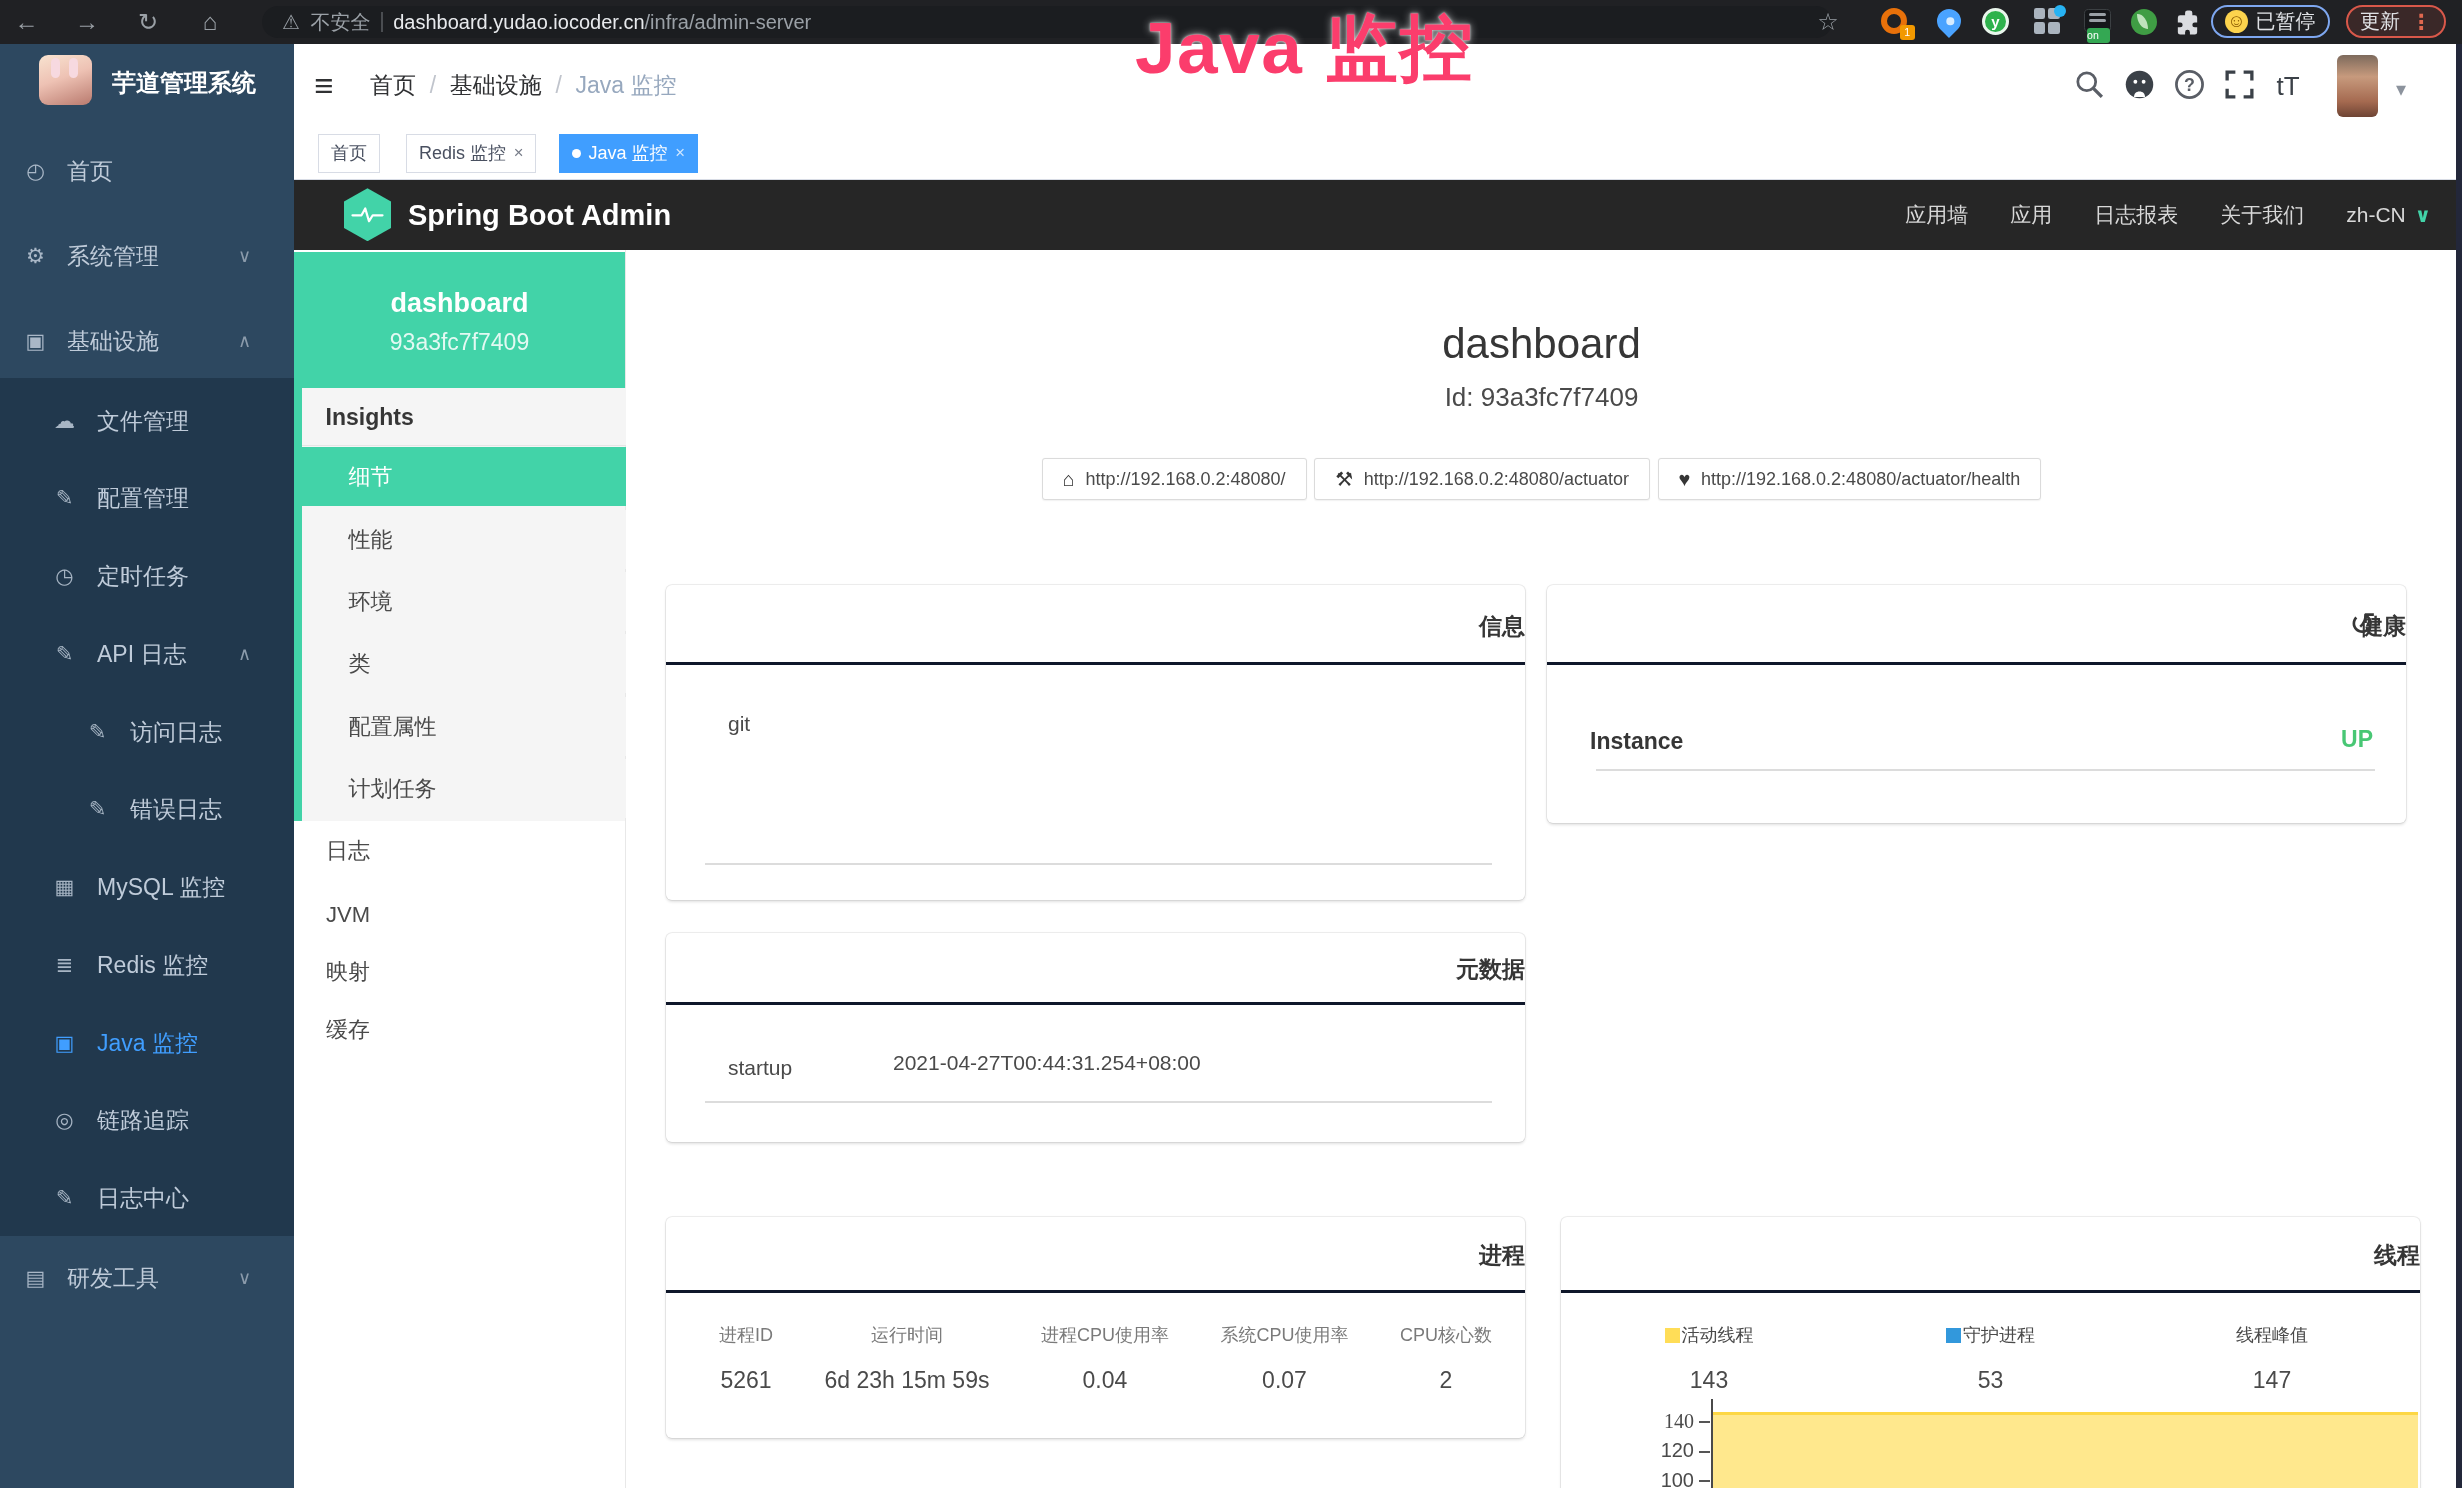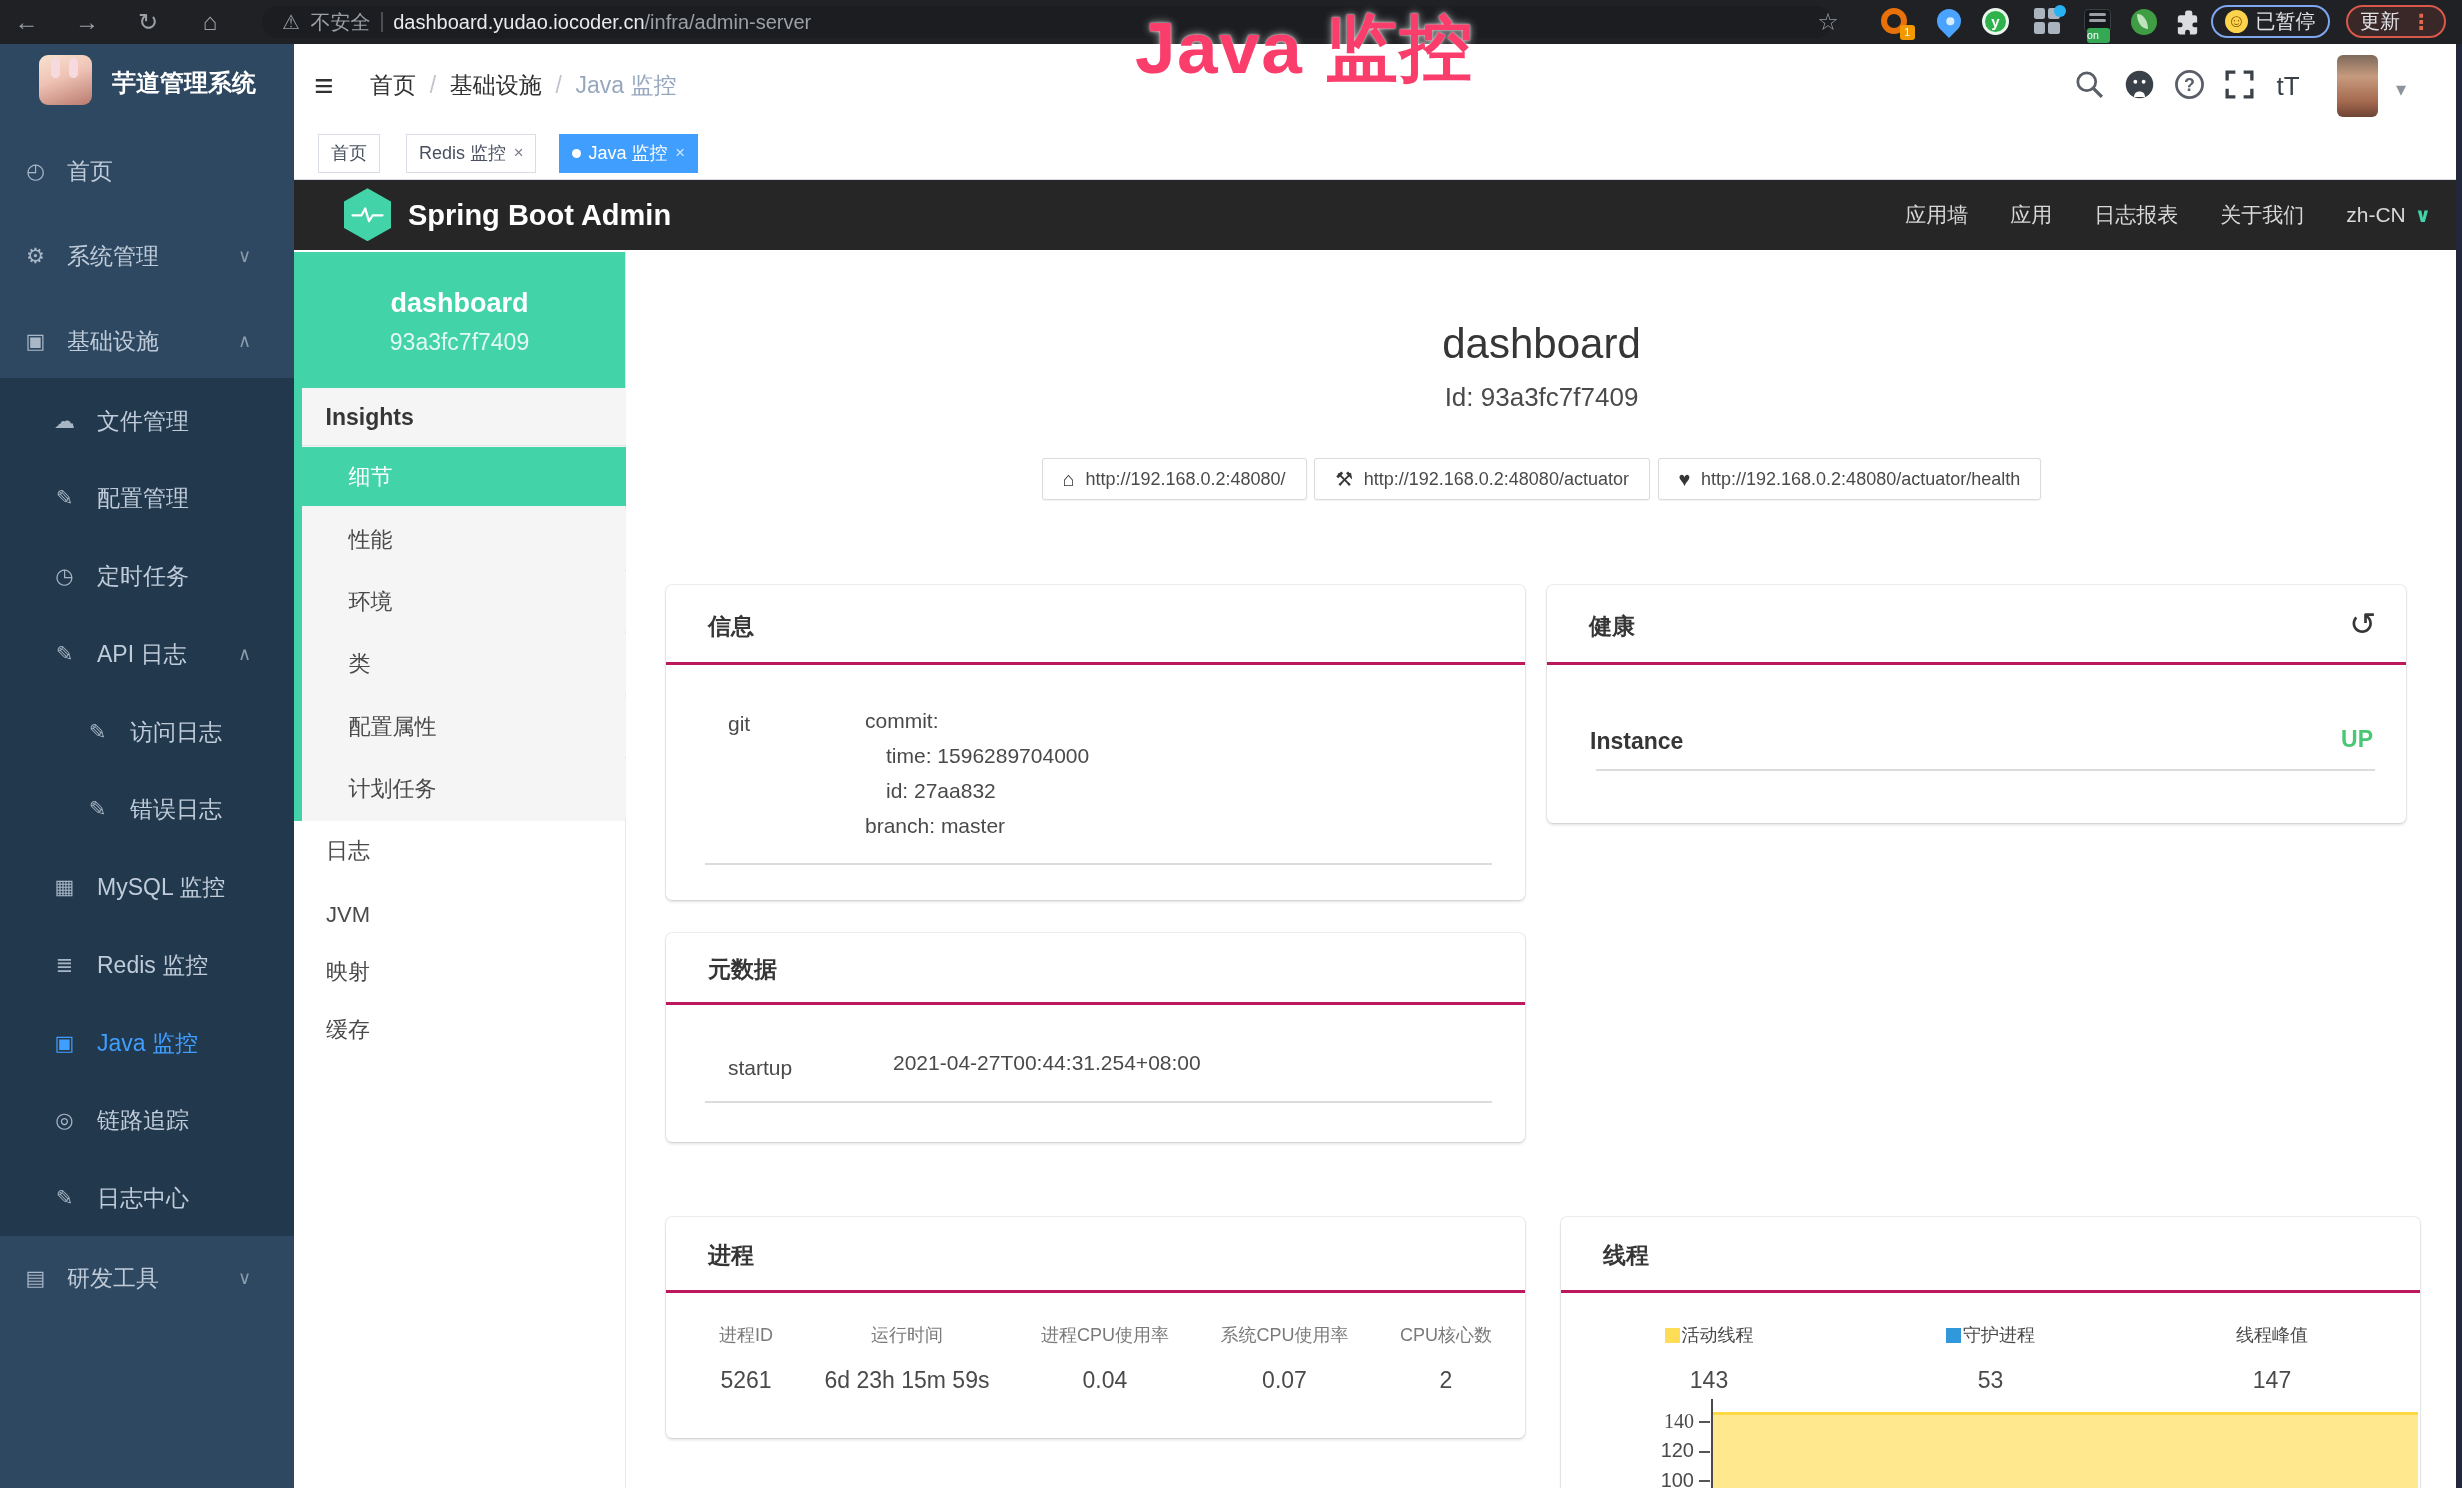--- a/index.html
+++ b/index.html
@@ -89,21 +89,21 @@
   .side-item { position:absolute; left:0; width:331px; height:59px; line-height:59px; padding-left:32px; font-size:22px; color:#4a4a4a; cursor:pointer; background:#fff; }
 
   
   #main-title { position:absolute; left:626px; top:315px; width:1831px; height:58px; line-height:58px; text-align:center; font-size:42px; font-weight:500; color:#363636; }
   #main-id { position:absolute; left:626px; top:381px; width:1831px; height:33px; line-height:33px; text-align:center; font-size:26px; color:#4a4a4a; }
   #endpoints { position:absolute; left:626px; top:458px; width:1831px; display:flex; justify-content:center; gap:7.6px; }
   .chip { height:42px; border:0.8px solid #dbdbdb; border-radius:3px; background:#fff; display:flex; align-items:center; gap:10.6px; padding:0 20px; font-size:18px; color:#4a4a4a; cursor:pointer; box-shadow:0 0.8px 1.5px rgba(10,10,10,.06); }
   .chip .cico { font-size:20px; color:#363636; }
 
   .card { position:absolute; background:#fff; border-radius:6px; box-shadow:0 1.5px 3px rgba(10,10,10,.12), 0 0 0 0.8px rgba(10,10,10,.08); }
-  .card-header { position:absolute; left:0; top:0; width:100%; border-bottom:3px solid #be185d; }
+  .card-header { position:absolute; left:0; top:0; width:100%; border-bottom:3px solid #0f172a;text-align:right; }
   .card-title { padding:26px 0 0 42px; font-size:23px; font-weight:600; color:#363636; }
   .kv-label { position:absolute; font-size:21px; color:#4a4a4a; }
   .kv-value { position:absolute; font-size:21px; color:#4a4a4a; line-height:35px; }
   .divider { position:absolute; height:2.3px; background:#dcdcdc; }
   .hist-ico { position:absolute; right:30px; top:20px; font-size:32px; color:#363636; cursor:pointer; }
   .up-val { position:absolute; right:33px; font-size:23px; font-weight:800; color:#48c774; }
 
   .proc-row { position:absolute; left:33px; right:33px; top:106px; display:flex; justify-content:space-between; }
   .proc-col { text-align:center;margin-left:20px; }
   .col-label { font-size:18px; color:#7a7a7a; }
@@ -379,26 +379,20 @@
       <span class="cico">♥</span>
       <span>http://192.168.0.2:48080/actuator/health</span>
     </div>
   </div>
 
   <div class="card" style="left:666px; top:585px; width:859px; height:315px;">
     <div class="card-header" style="height:80px">
       <div class="card-title">信息</div>
     </div>
     <div class="kv-label" style="left:62px; top:127px;">git</div>
-    <div class="kv-value" style="left:199px; top:118px;">
-      <div>commit:</div>
-      <div style="padding-left:21px">time: 1596289704000</div>
-      <div style="padding-left:21px">id: 27aa832</div>
-      <div>branch: master</div>
-    </div>
     <div class="divider" style="left:39px; width:787px; top:278px;"></div>
   </div>
 
   <div class="card" style="left:1547px; top:585px; width:859px; height:238px;">
     <div class="card-header" style="height:80px">
       <div class="card-title">健康</div>
     </div>
     <span class="hist-ico">↺</span>
     <div class="kv-label" style="left:43px; top:143px; font-weight:600; color:#363636; font-size:23px;">Instance</div>
     <div class="up-val" style="top:141px">UP</div>

